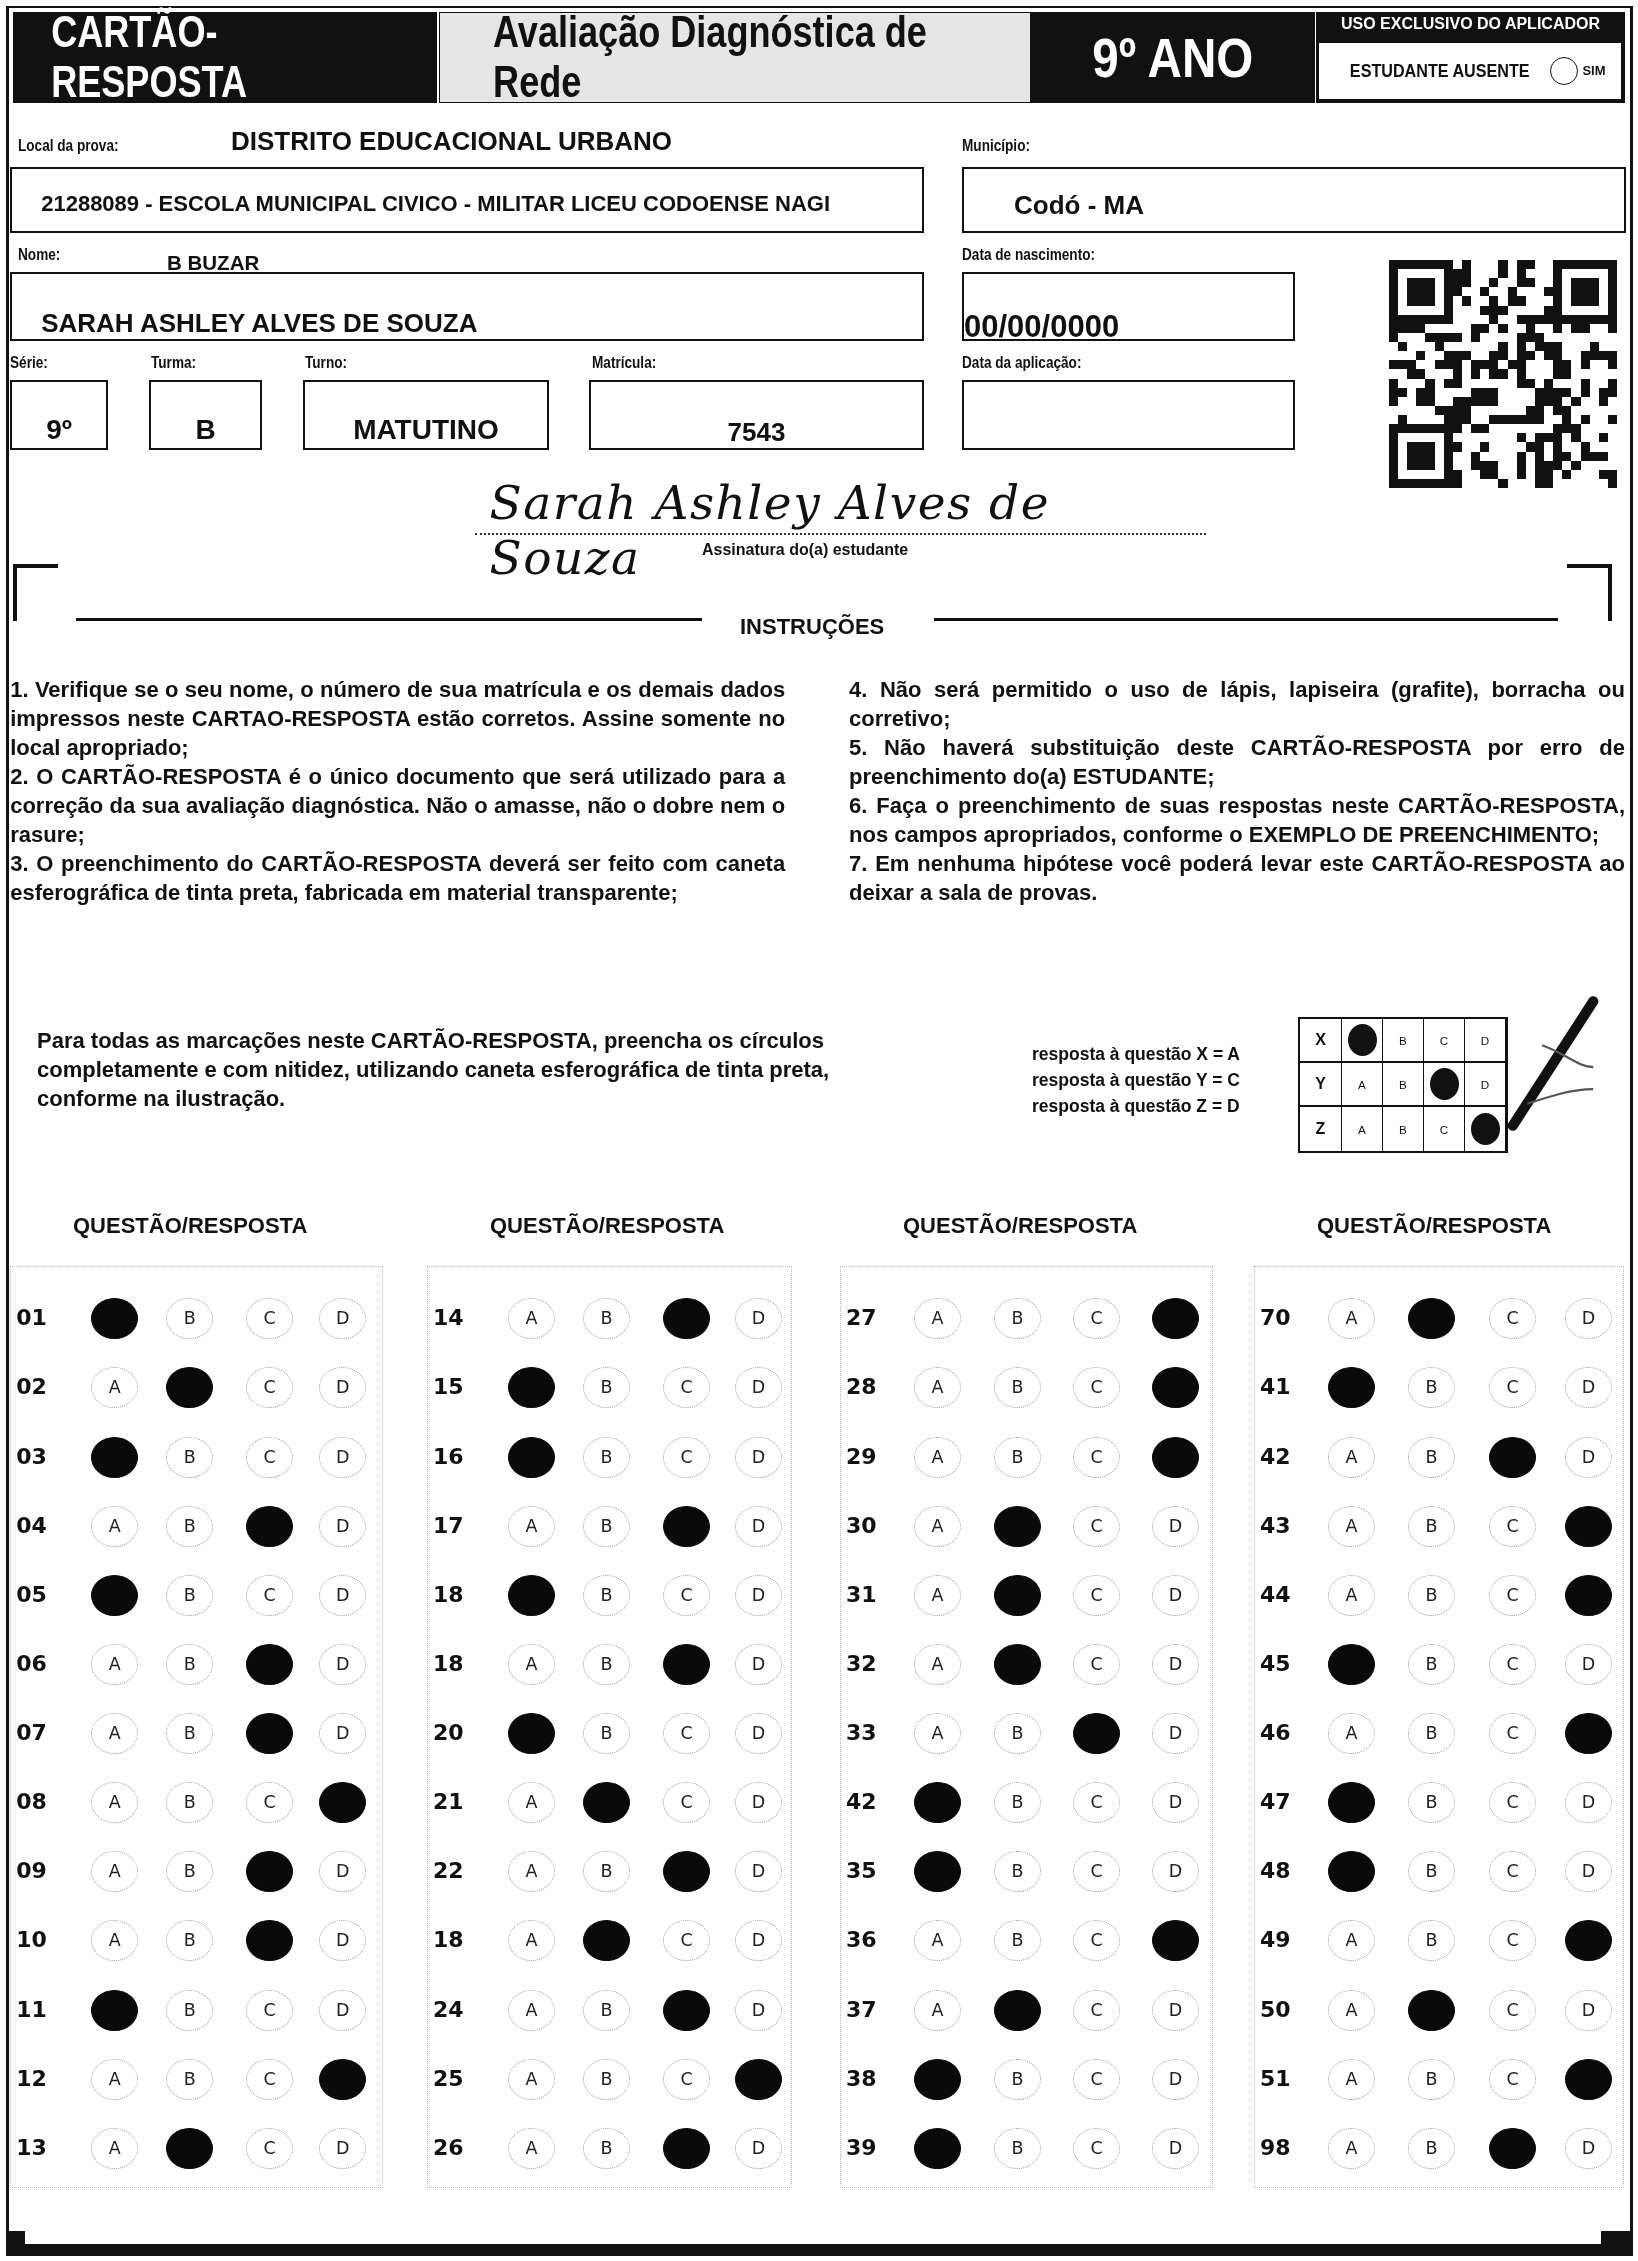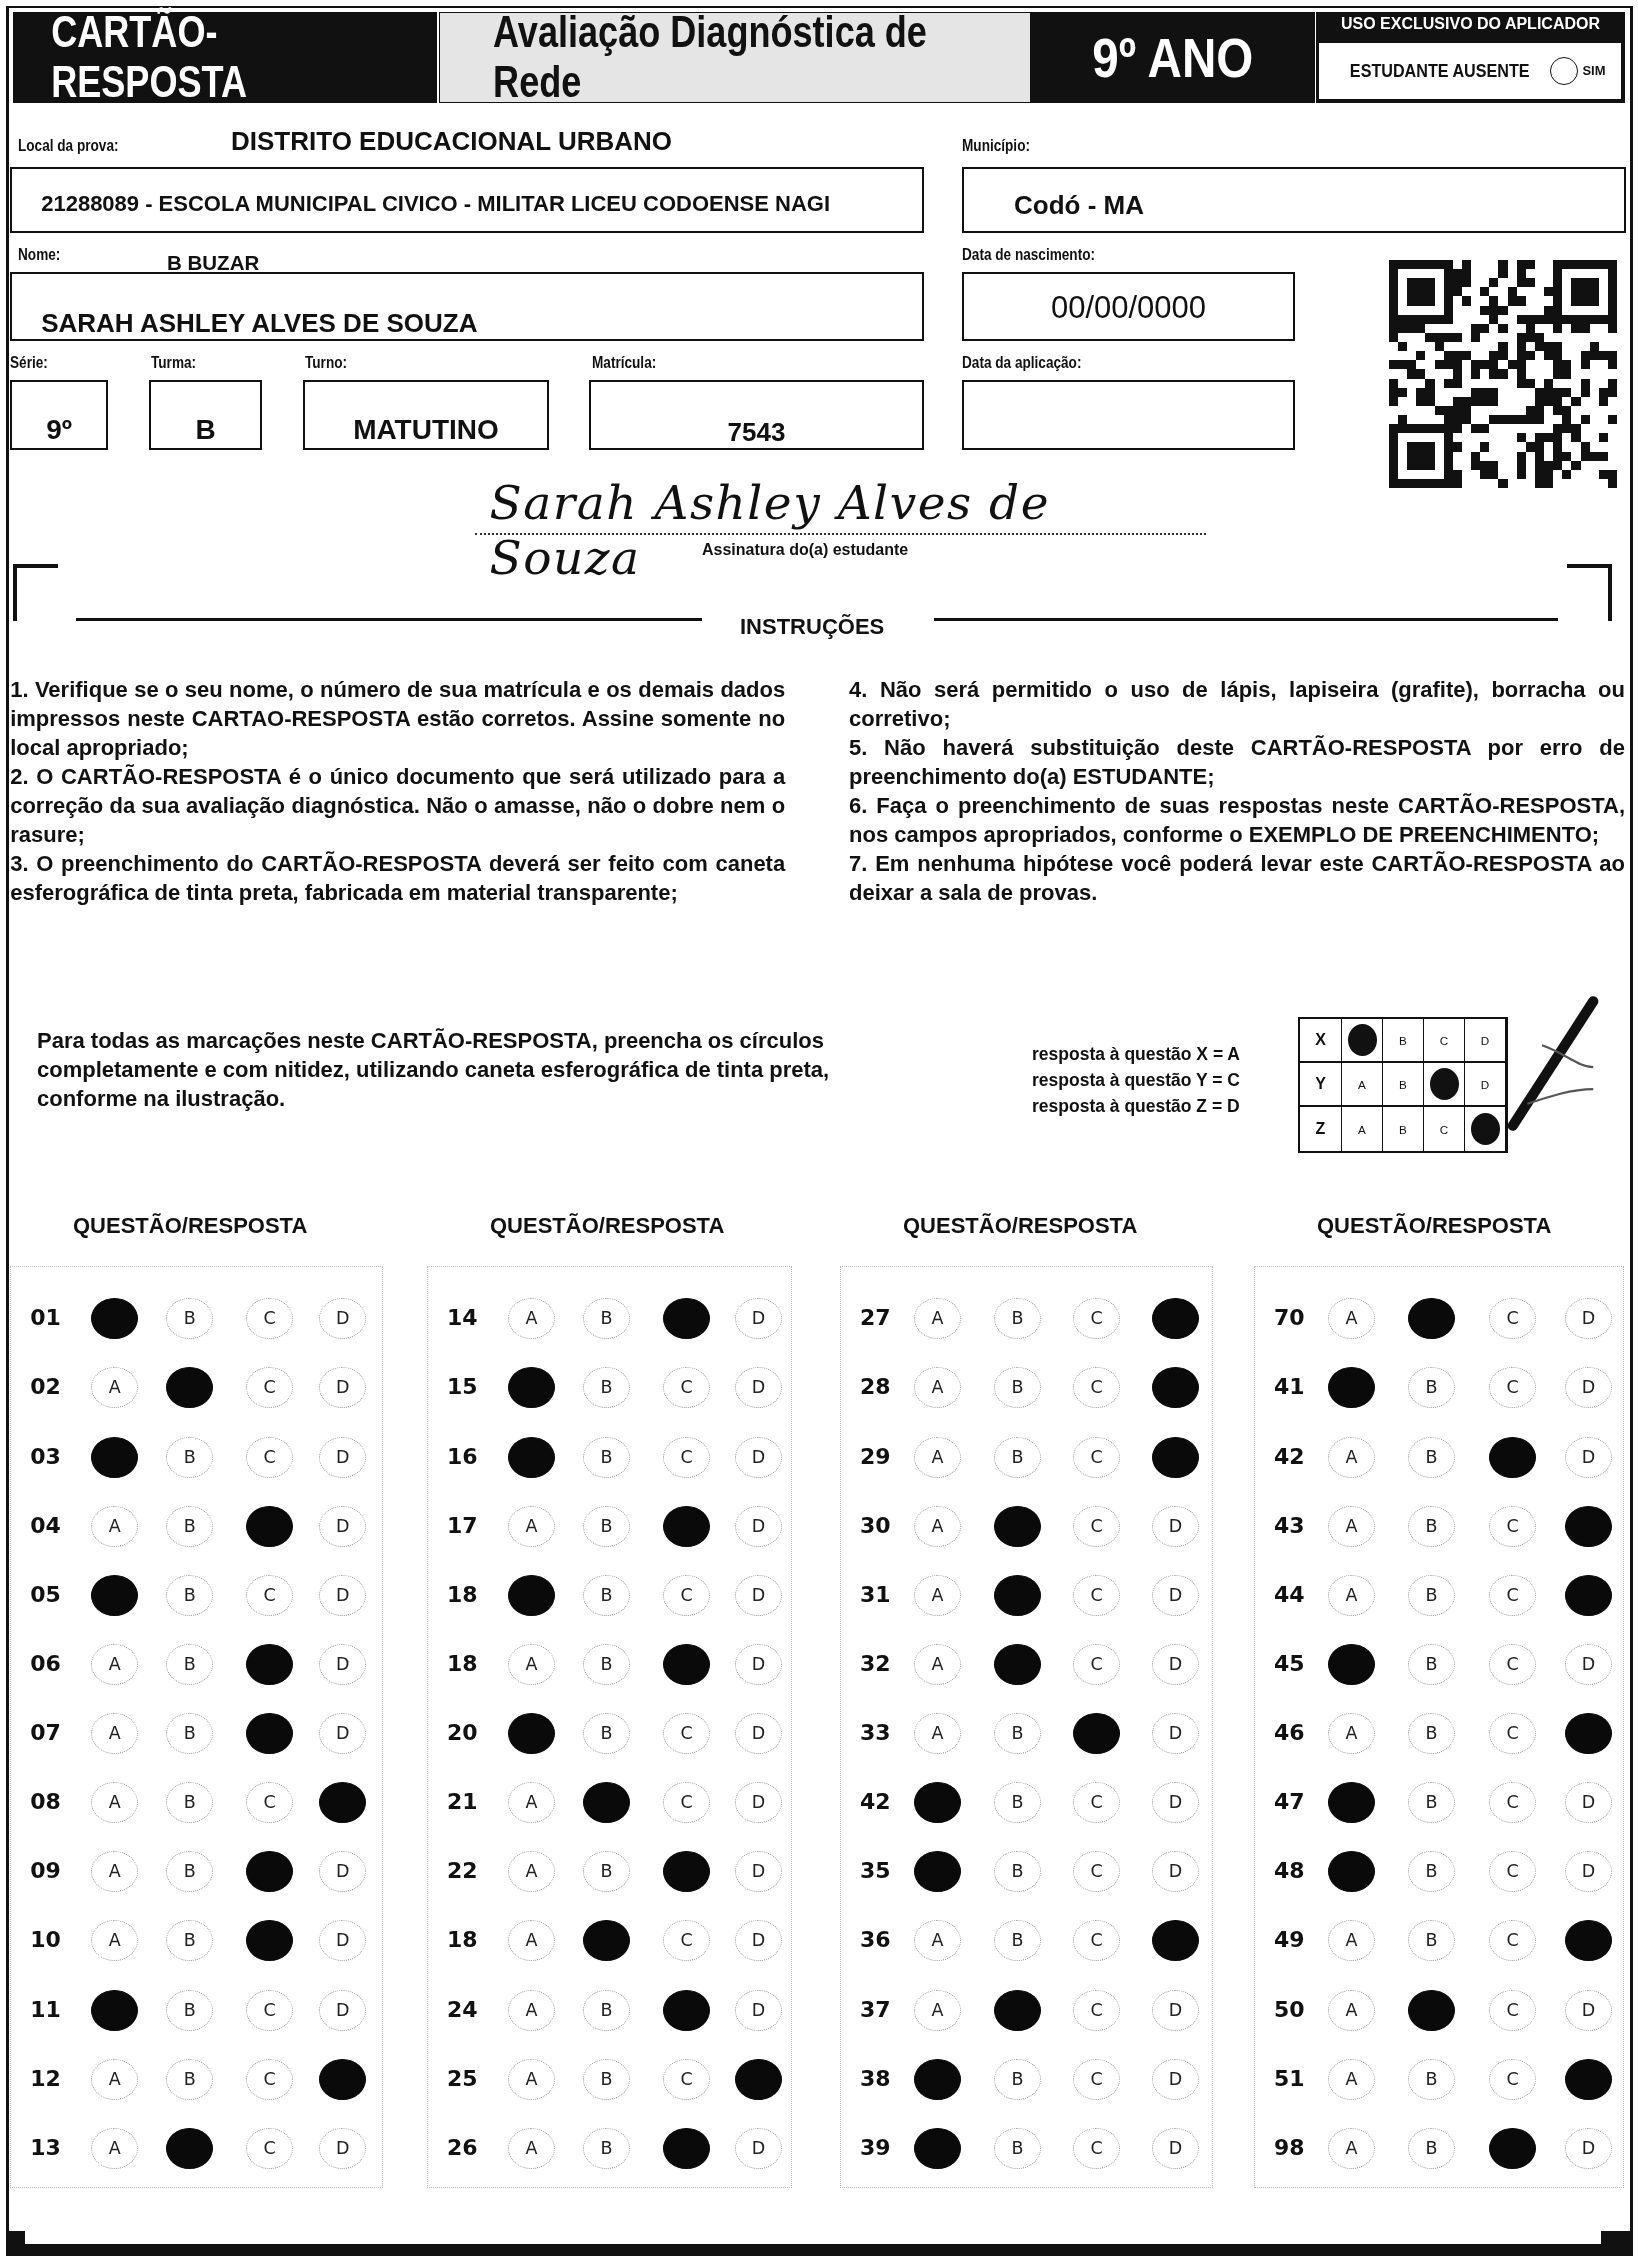--- a/index.html
+++ b/index.html
@@ -7,21 +7,21 @@
   .page { position:absolute; left:5.8px; top:5.8px; width:1627px; height:2250px; border-left:3.7px solid #111; border-right:3.7px solid #111; border-top:2.2px solid #111; box-sizing:border-box; }
   .abs { position:absolute; }
   .header-black { background:#111; color:#fff; display:flex; align-items:center; justify-content:center; font-family:"Liberation Sans", sans-serif; font-weight:bold; }
   .header-white { background:#e5e5e5; color:#111; display:flex; align-items:center; justify-content:center; font-weight:bold; border:1.5px solid #111; box-sizing:border-box; }
   .label { font-size:16px; font-weight:bold; transform:scaleX(0.85); transform-origin:left; }
   .box { border:2.2px solid #111; box-sizing:border-box; background:#fff; }
   .instr { font-size:22px; font-weight:bold; line-height:29px; text-align:justify; }
   .sec-title { font-size:23.4px; font-weight:bold; }
   .q-col { position:absolute; border:1.5px dotted #bbb; box-sizing:border-box; }
   .q-row { position:absolute; left:0; height:44px; width:100%; }
-  .q-num { position:absolute; left:19px; top:8.8px; font-size:22px; font-weight:bold; font-family:"DejaVu Sans", sans-serif; }
+  .q-num { position:absolute; left:5px; top:8.8px; font-size:22px; font-weight:bold; font-family:"DejaVu Sans", sans-serif; }
   .bubble { position:absolute; width:47px; height:41px; border-radius:50%; border:1.5px dotted #999; box-sizing:border-box; display:flex; align-items:center; justify-content:center; font-size:17.5px; font-family:"DejaVu Sans", sans-serif; color:#222; top:1.5px; }
   .bubble.filled { background:#0a0a0a; border:1.5px solid #0a0a0a; color:transparent; }
   .corner { position:absolute; border-color:#111; border-style:solid; }
   .qr { display:grid; grid-template-columns:repeat(25, 1fr); grid-template-rows:repeat(25, 1fr); }
   .qr div { background:#fff; }
   .qr div.on { background:#111; }
 </style>
 </head>
 <body>
 
@@ -57,21 +57,21 @@
 </div>
 
 <div class="abs label" style="left:17.5px;top:246px;">Nome:</div>
 <div class="abs" style="left:167px;top:251px;font-size:20.5px;font-weight:bold;">B BUZAR</div>
 <div class="abs box" style="left:10.2px;top:272px;width:914px;height:69px;">
   <div style="position:absolute;left:29px;top:34px;font-size:26px;font-weight:bold;">SARAH ASHLEY ALVES DE SOUZA</div>
 </div>
 
 <div class="abs label" style="left:962px;top:246px;">Data de nascimento:</div>
 <div class="abs box" style="left:962px;top:272px;width:333px;height:69px;">
-  <div style="position:absolute;left:0;top:16px;width:100%;text-align:center;font-size:31px;font-weight:normal;">00/00/0000</div>
+  <div style="position:absolute;left:0;top:35px;width:100%;text-align:left;font-size:31px;font-weight:bold;">00/00/0000</div>
 </div>
 
 <div class="abs label" style="left:10.2px;top:354px;">Série:</div>
 <div class="abs box" style="left:10.2px;top:380px;width:98px;height:70px;">
   <div style="position:absolute;left:0;top:32px;width:100%;text-align:center;font-size:28px;font-weight:bold;">9º</div>
 </div>
 
 <div class="abs label" style="left:151px;top:354px;">Turma:</div>
 <div class="abs box" style="left:149px;top:380px;width:113px;height:70px;">
   <div style="position:absolute;left:0;top:32px;width:100%;text-align:center;font-size:28px;font-weight:bold;">B</div>

